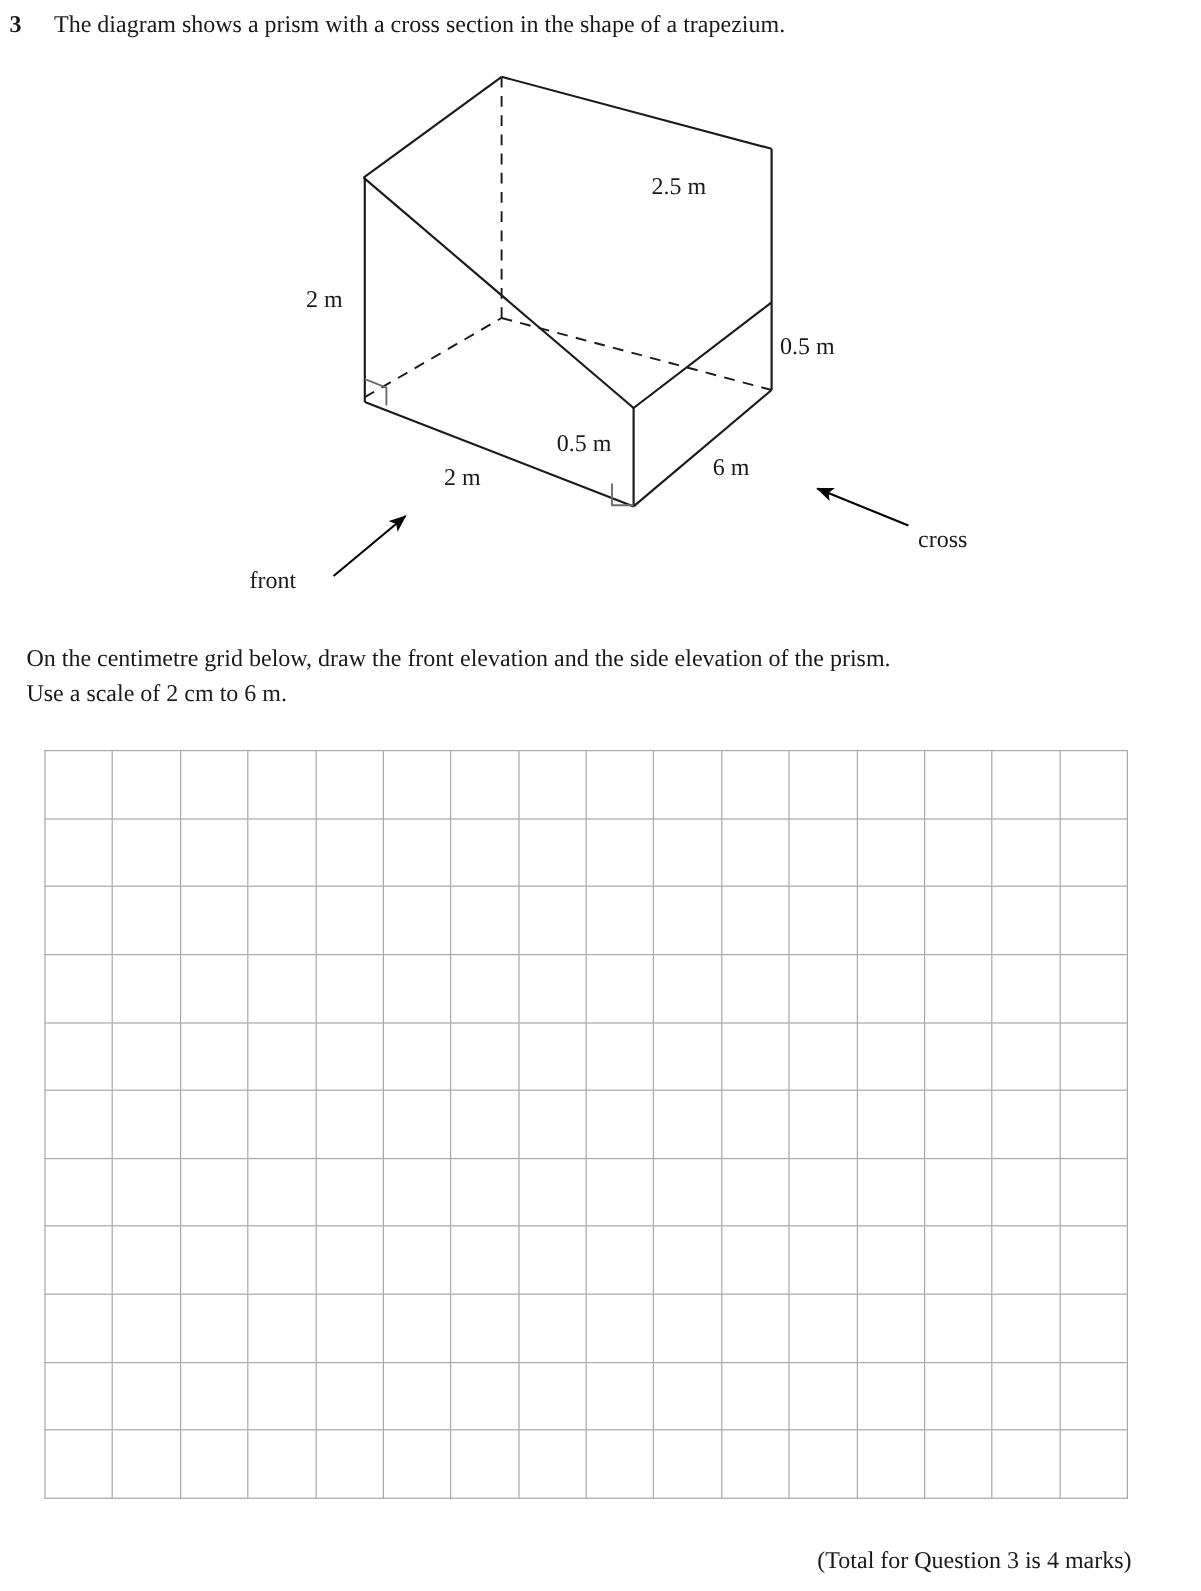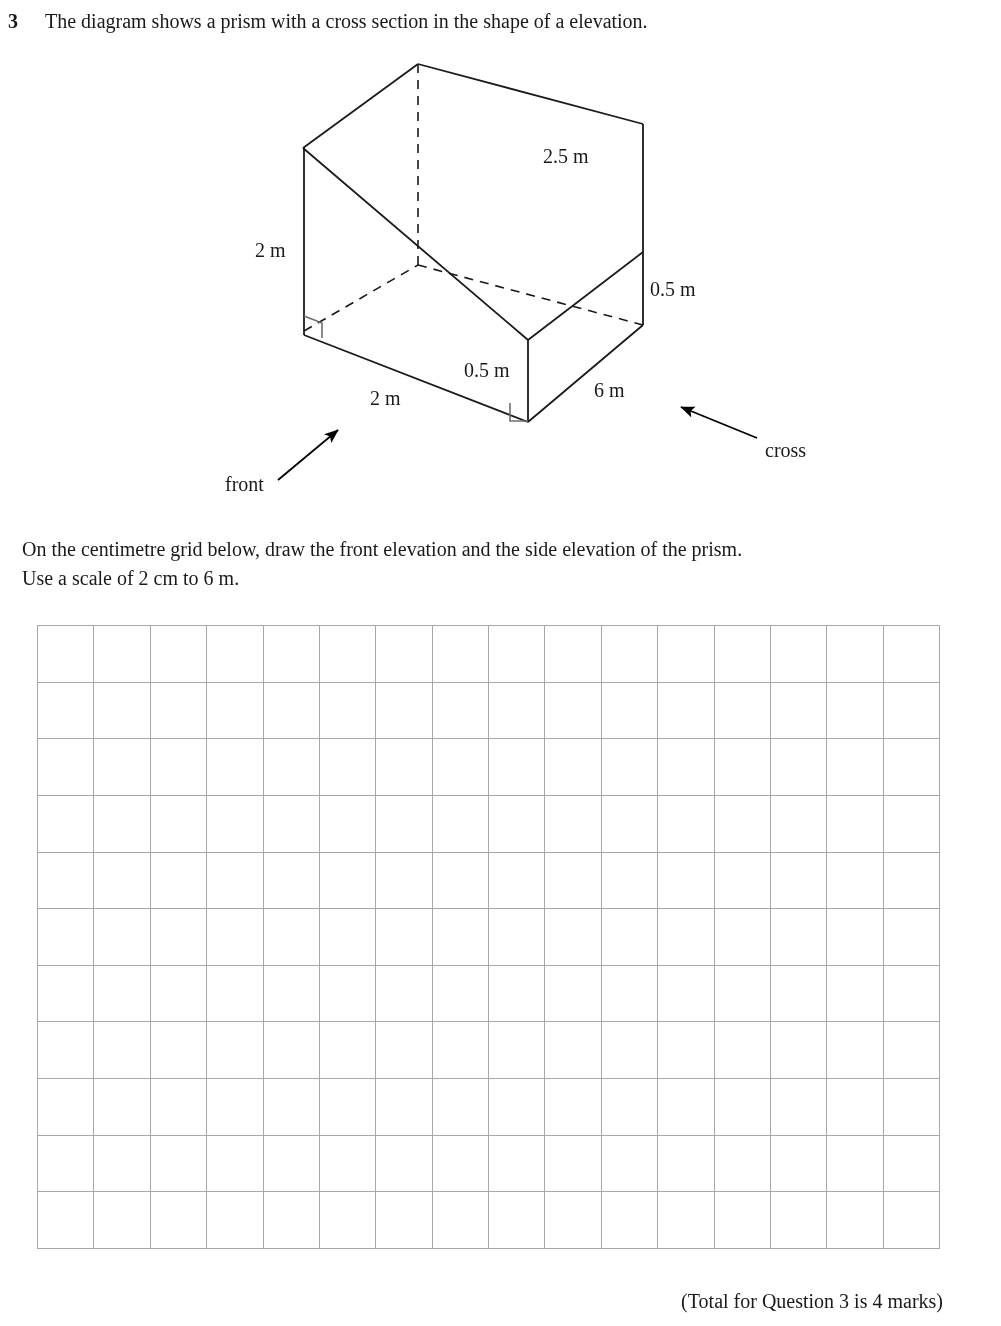--- a/index.html
+++ b/index.html
@@ -108,21 +108,21 @@
     font-size: 20px;
     line-height: 26px;
     white-space: nowrap;
   }
 </style>
 </head>
 <body>
 
 <div id="question-header">
   <span id="question-number">3</span>
-  <span id="question-text">The diagram shows a prism with a cross section in the shape of a elevation.</span>
+  <span id="question-text">The diagram shows a prism with a cross section in the shape of a trapezium.</span>
 </div>
 
 <div id="diagram-area">
 
   <svg id="prism-svg" viewBox="0 0 1001 490">
 
     <g fill="none" stroke="#1a1a1a" stroke-width="1.6" stroke-dasharray="9 7">
 
       <line x1="418" y1="24" x2="418" y2="225"></line>
 
@@ -176,21 +176,21 @@
   <span class="dim-label" style="left:543px; top:104px;">2.5 m</span>
 
   <span class="dim-label" style="left:650px; top:237px;">0.5 m</span>
 
   <span class="dim-label" style="left:464px; top:318px;">0.5 m</span>
 
   <span class="dim-label" style="left:594px; top:338px;">6 m</span>
 
   <span class="dim-label" style="left:370px; top:346px;">2 m</span>
 
-  <span class="view-label" style="left:225px; top:432px;">front</span>
+  <span class="view-label" style="left:208px; top:432px;">front</span>
 
   <span class="view-label" style="left:765px; top:398px;">cross</span>
 </div>
 
 <div id="instructions">
   <div>On the centimetre grid below, draw the front elevation and the side elevation of the prism.</div>
   <div>Use a scale of 2 cm to 6 m.</div>
 </div>
 
 <div id="grid-wrap">

